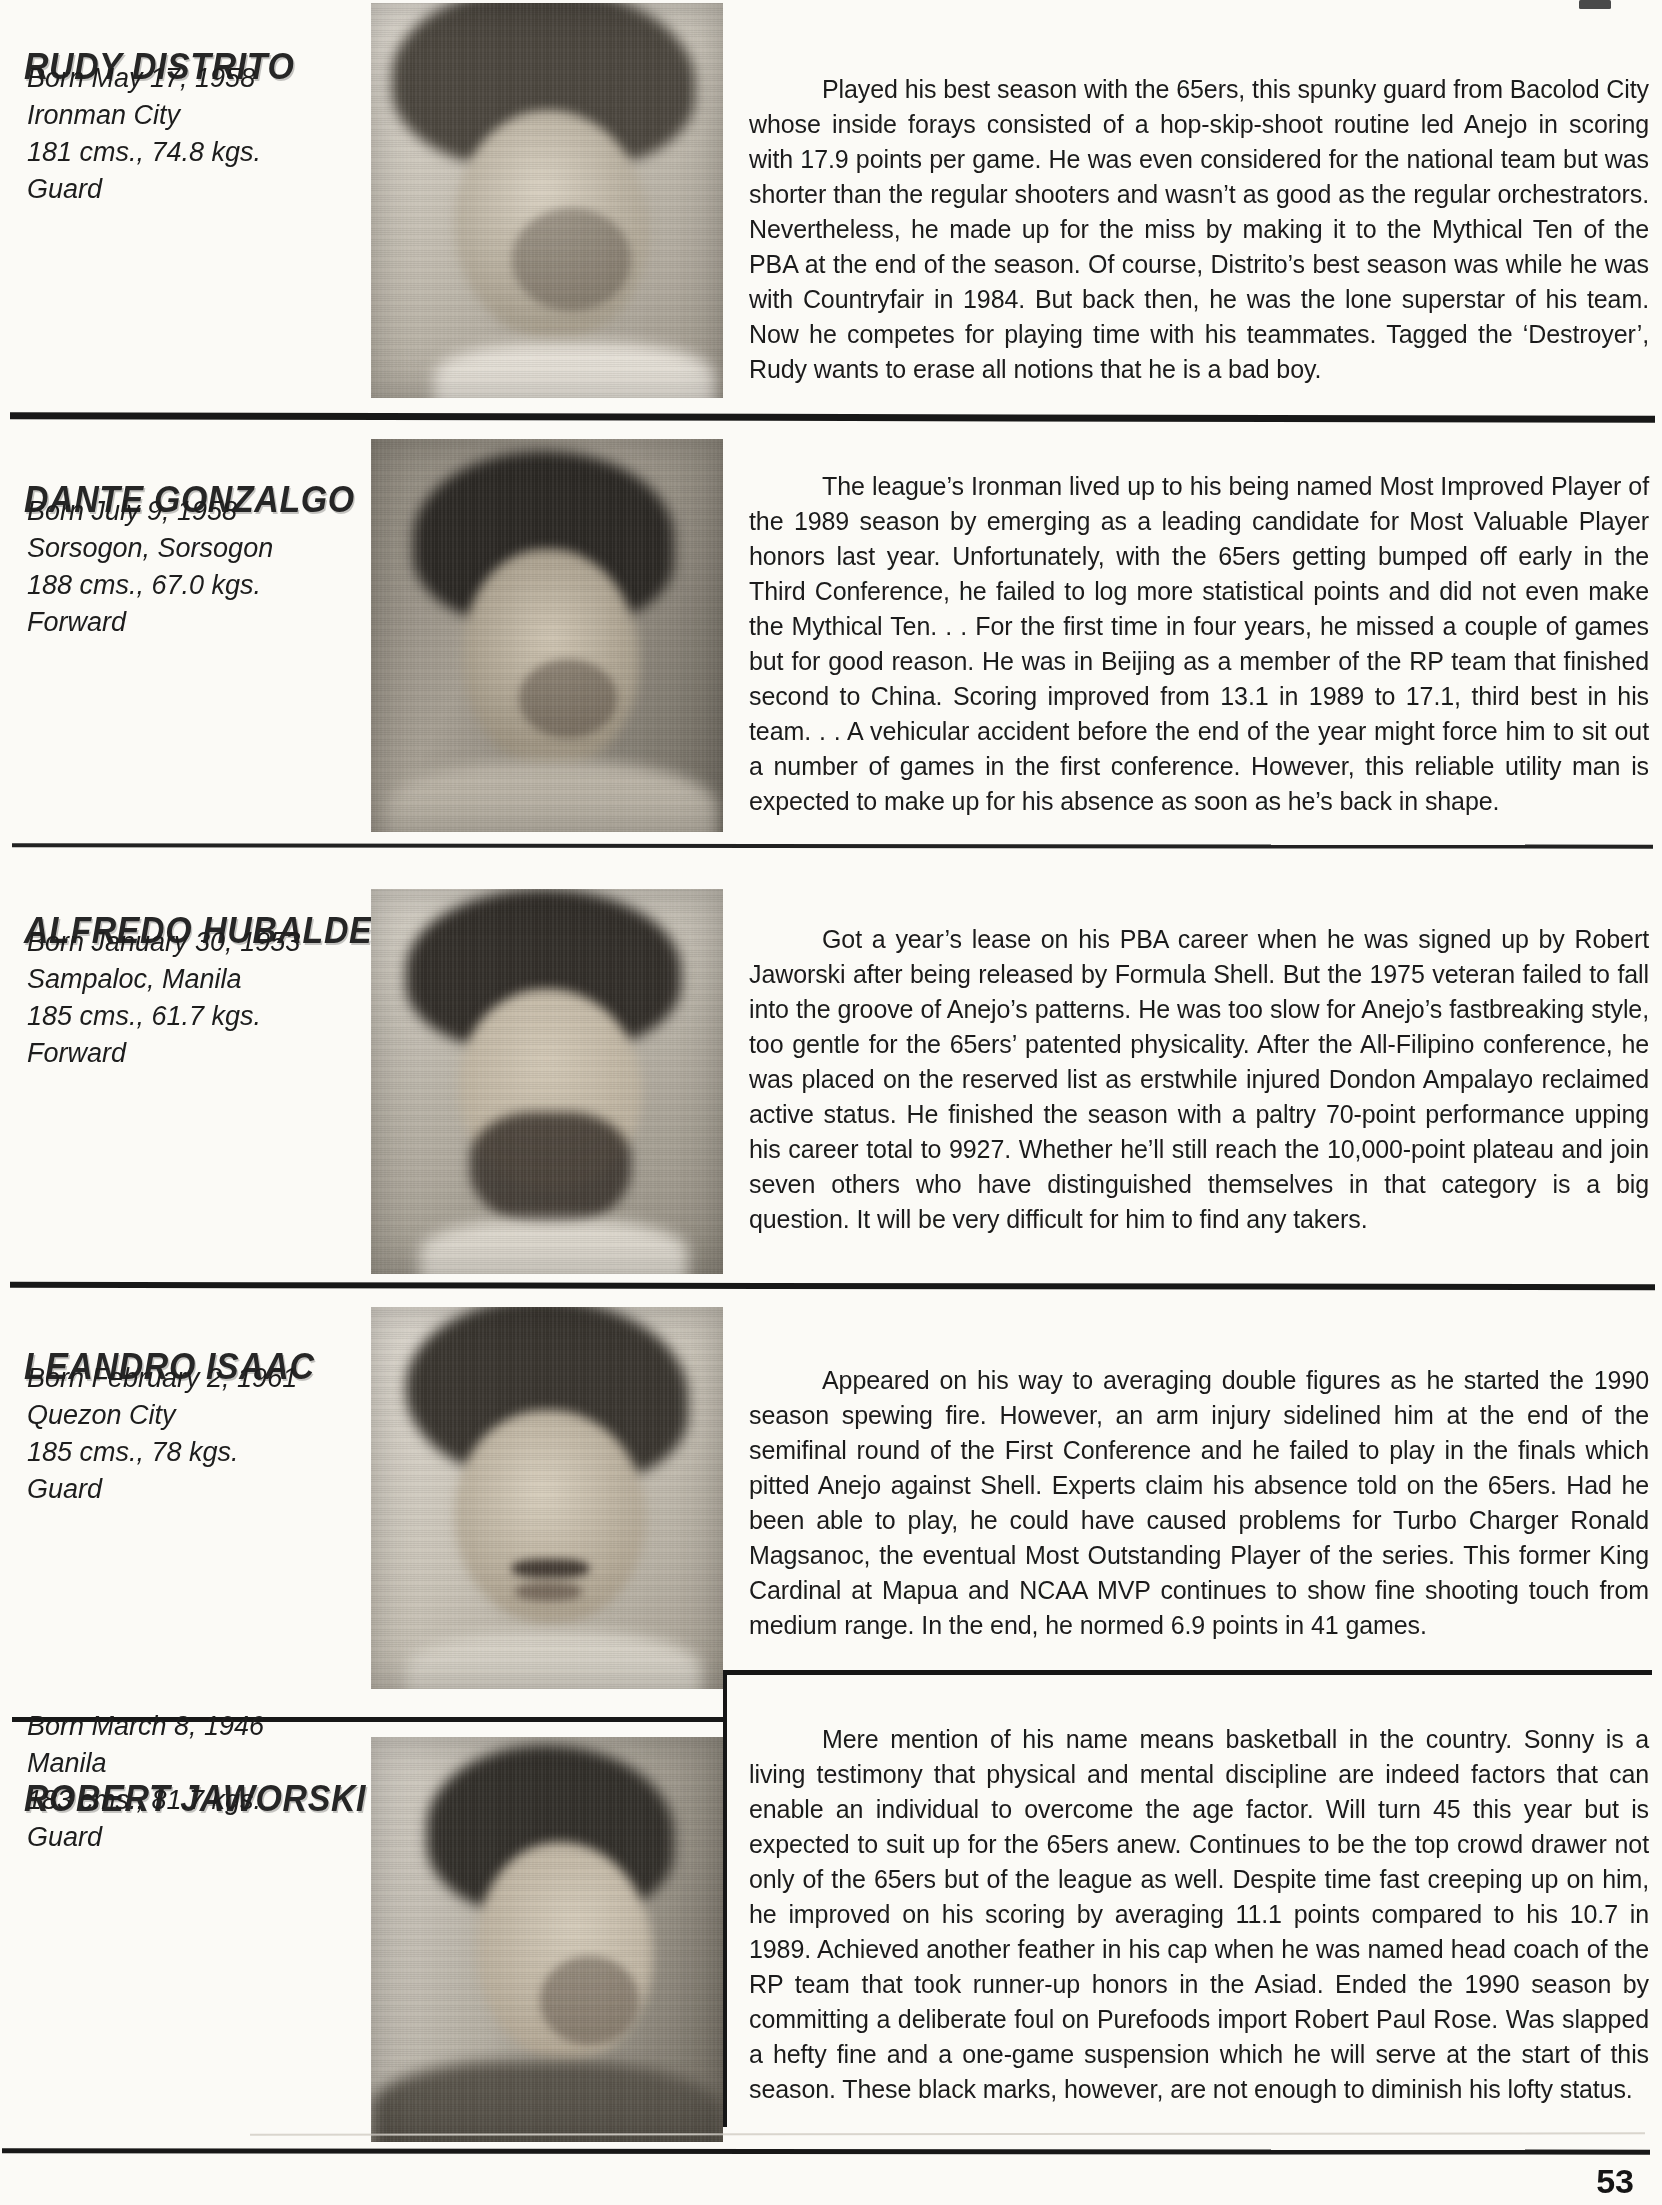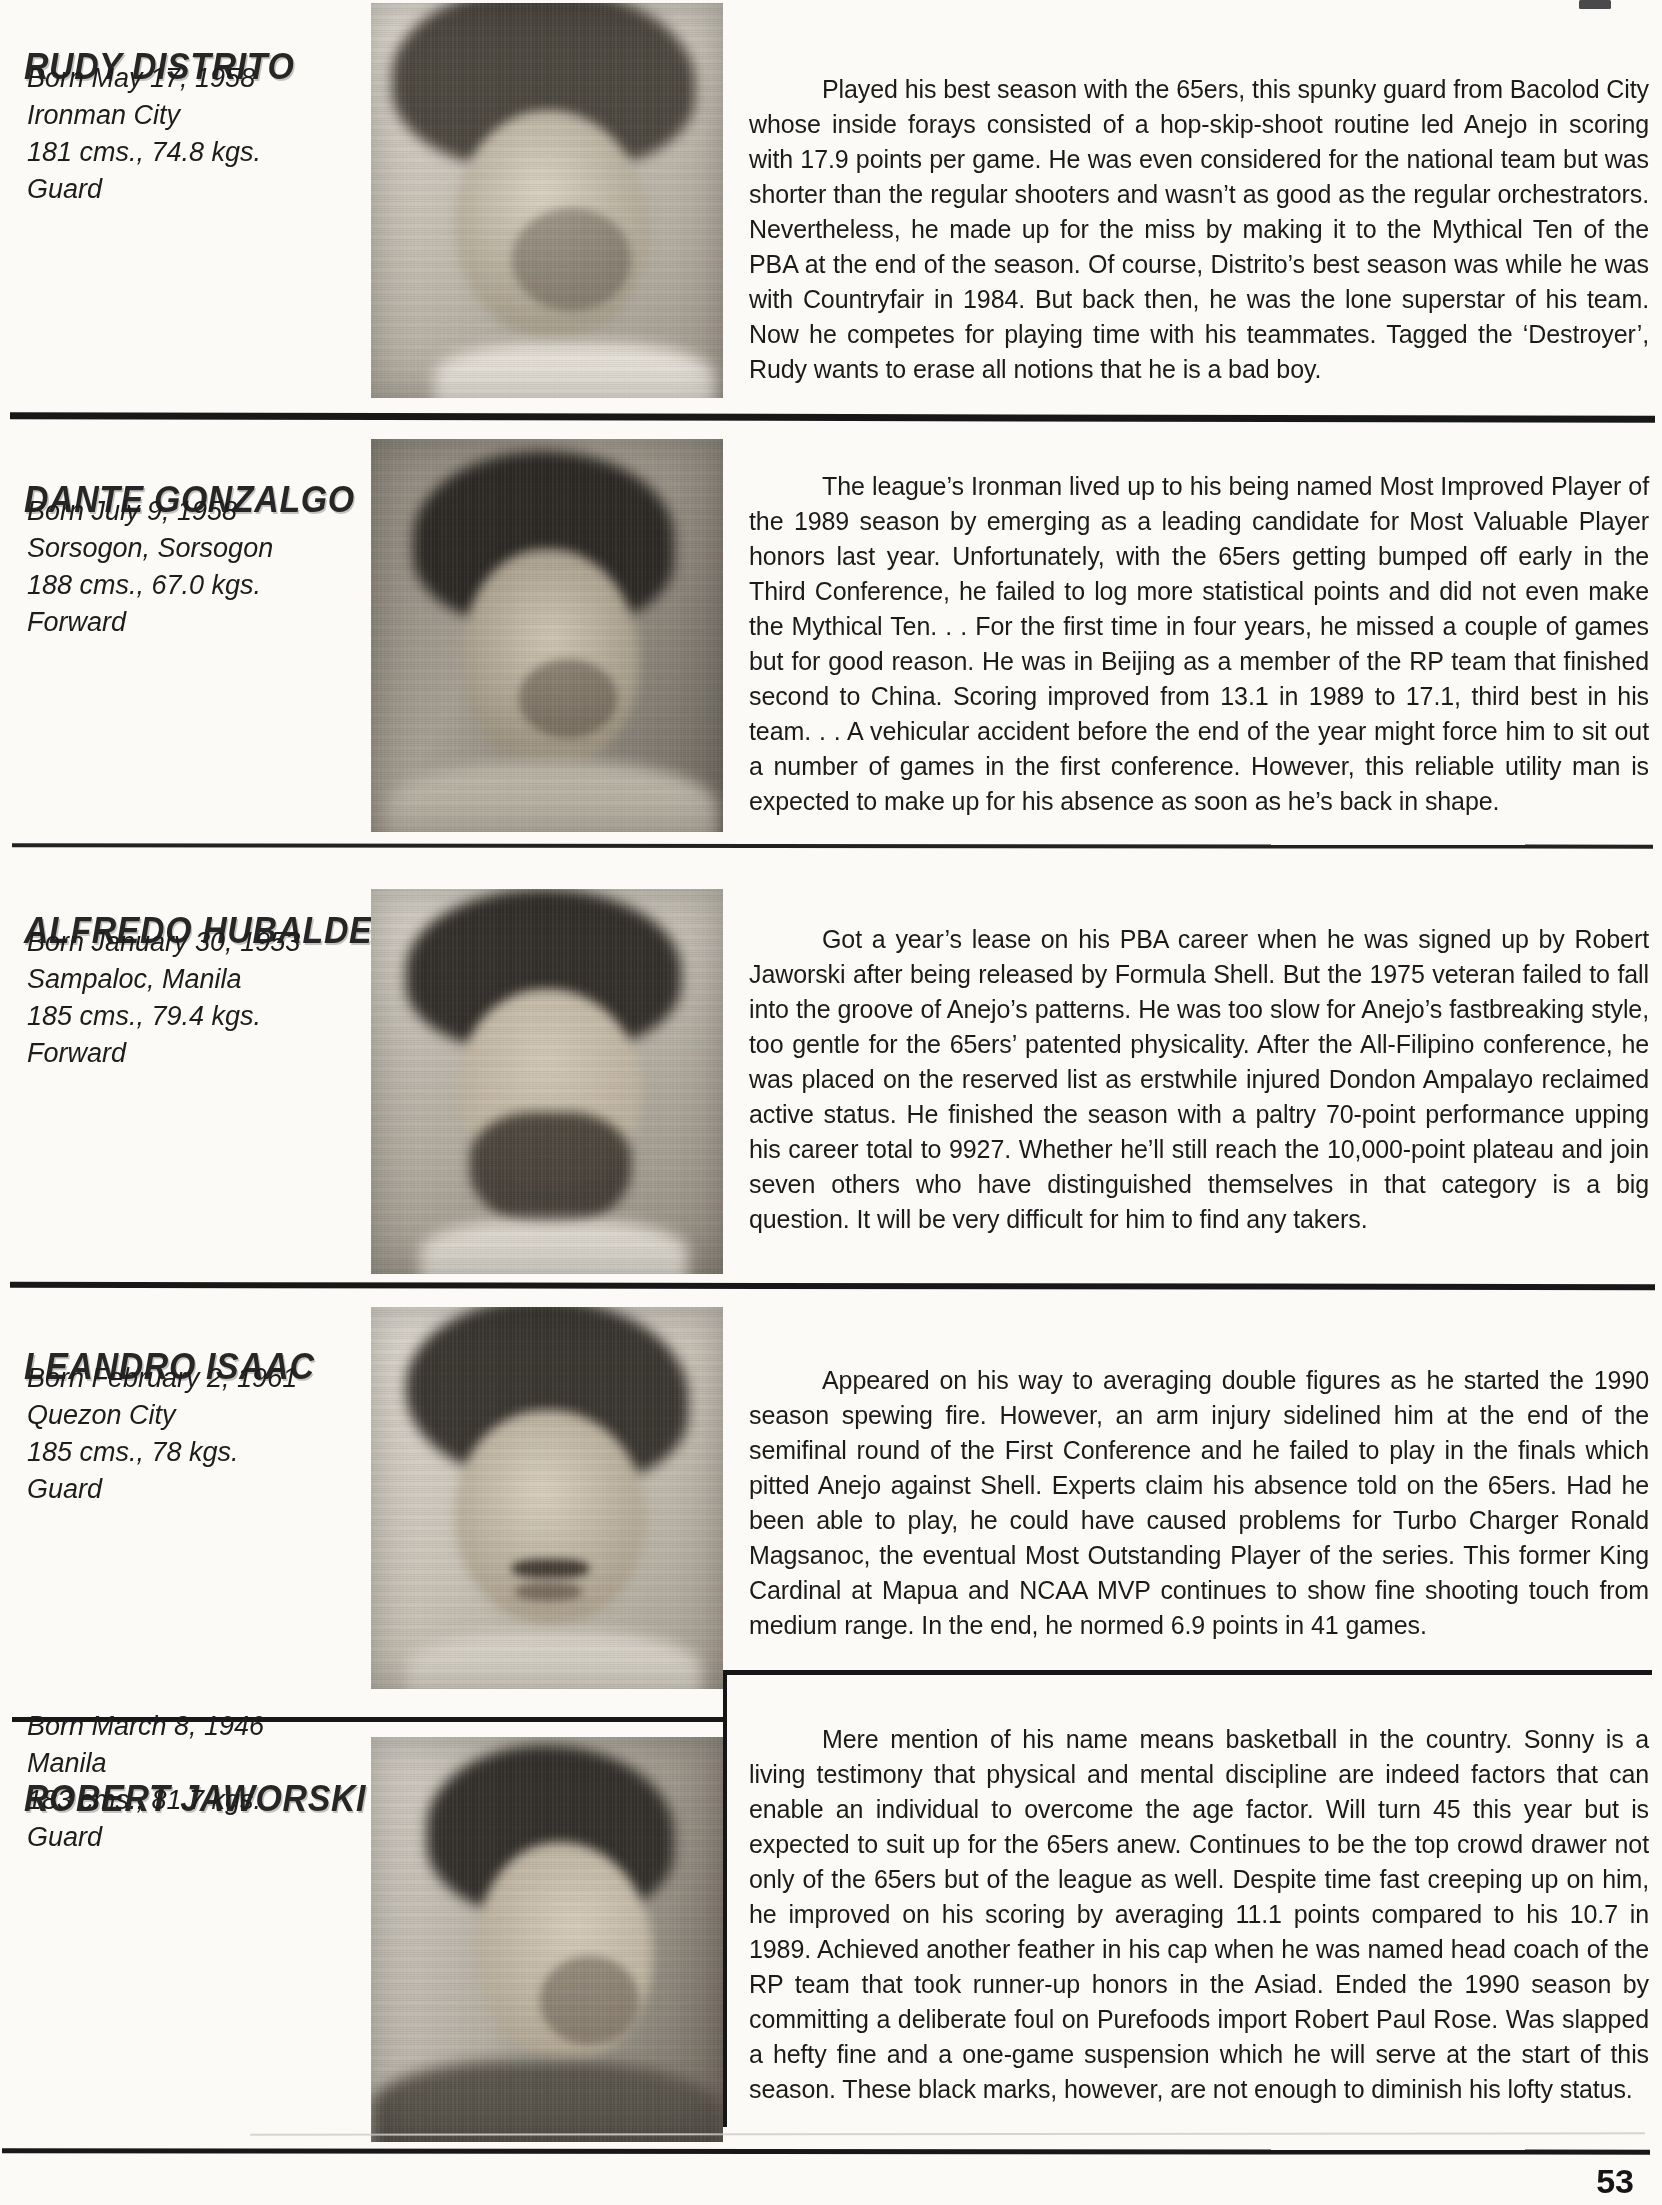--- a/index.html
+++ b/index.html
@@ -137,21 +137,21 @@
     <p class="para" style="top:444px">The league’s Ironman lived up to his being named Most Improved Player of the 1989 season by emerging as a leading candidate for Most Valuable Player honors last year. Unfortunately, with the 65ers getting bumped off early in the Third Conference, he failed to log more statistical points and did not even make the Mythical Ten. . . For the first time in four years, he missed a couple of games but for good reason. He was in Beijing as a member of the RP team that finished second to China. Scoring improved from 13.1 in 1989 to 17.1, third best in his team. . . A vehicular accident before the end of the year might force him to sit out a number of games in the first conference. However, this reliable utility man is expected to make up for his absence as soon as he’s back in shape.</p>
   </section>
 
   <div class="rule thin" style="top:844px;left:11.7px;width:1641px;height:4.4px;transform:rotate(.05deg)"></div>
 
   <section>
     <h2 class="player-name" style="top:880px">ALFREDO HUBALDE</h2>
     <div class="bio" style="top:924px">
       <div>Born January 30, 1953</div>
       <div>Sampaloc, Manila</div>
-      <div>185 cms., 79.4 kgs.</div>
+      <div>185 cms., 61.7 kgs.</div>
       <div>Forward</div>
     </div>
     <div class="photo ph3">
       <div class="hair"></div>
       <div class="face"></div>
       <div class="feature beard"></div>
       <div class="torso"></div>
     </div>
     <p class="para" style="top:897px">Got a year’s lease on his PBA career when he was signed up by Robert Jaworski after being released by Formula Shell. But the 1975 veteran failed to fall into the groove of Anejo’s patterns. He was too slow for Anejo’s fastbreaking style, too gentle for the 65ers’ patented physicality. After the All-Filipino conference, he was placed on the reserved list as erstwhile injured Dondon Ampalayo reclaimed active status. He finished the season with a paltry 70-point performance upping his career total to 9927. Whether he’ll still reach the 10,000-point plateau and join seven others who have distinguished themselves in that category is a big question. It will be very difficult for him to find any takers.</p>
   </section>

